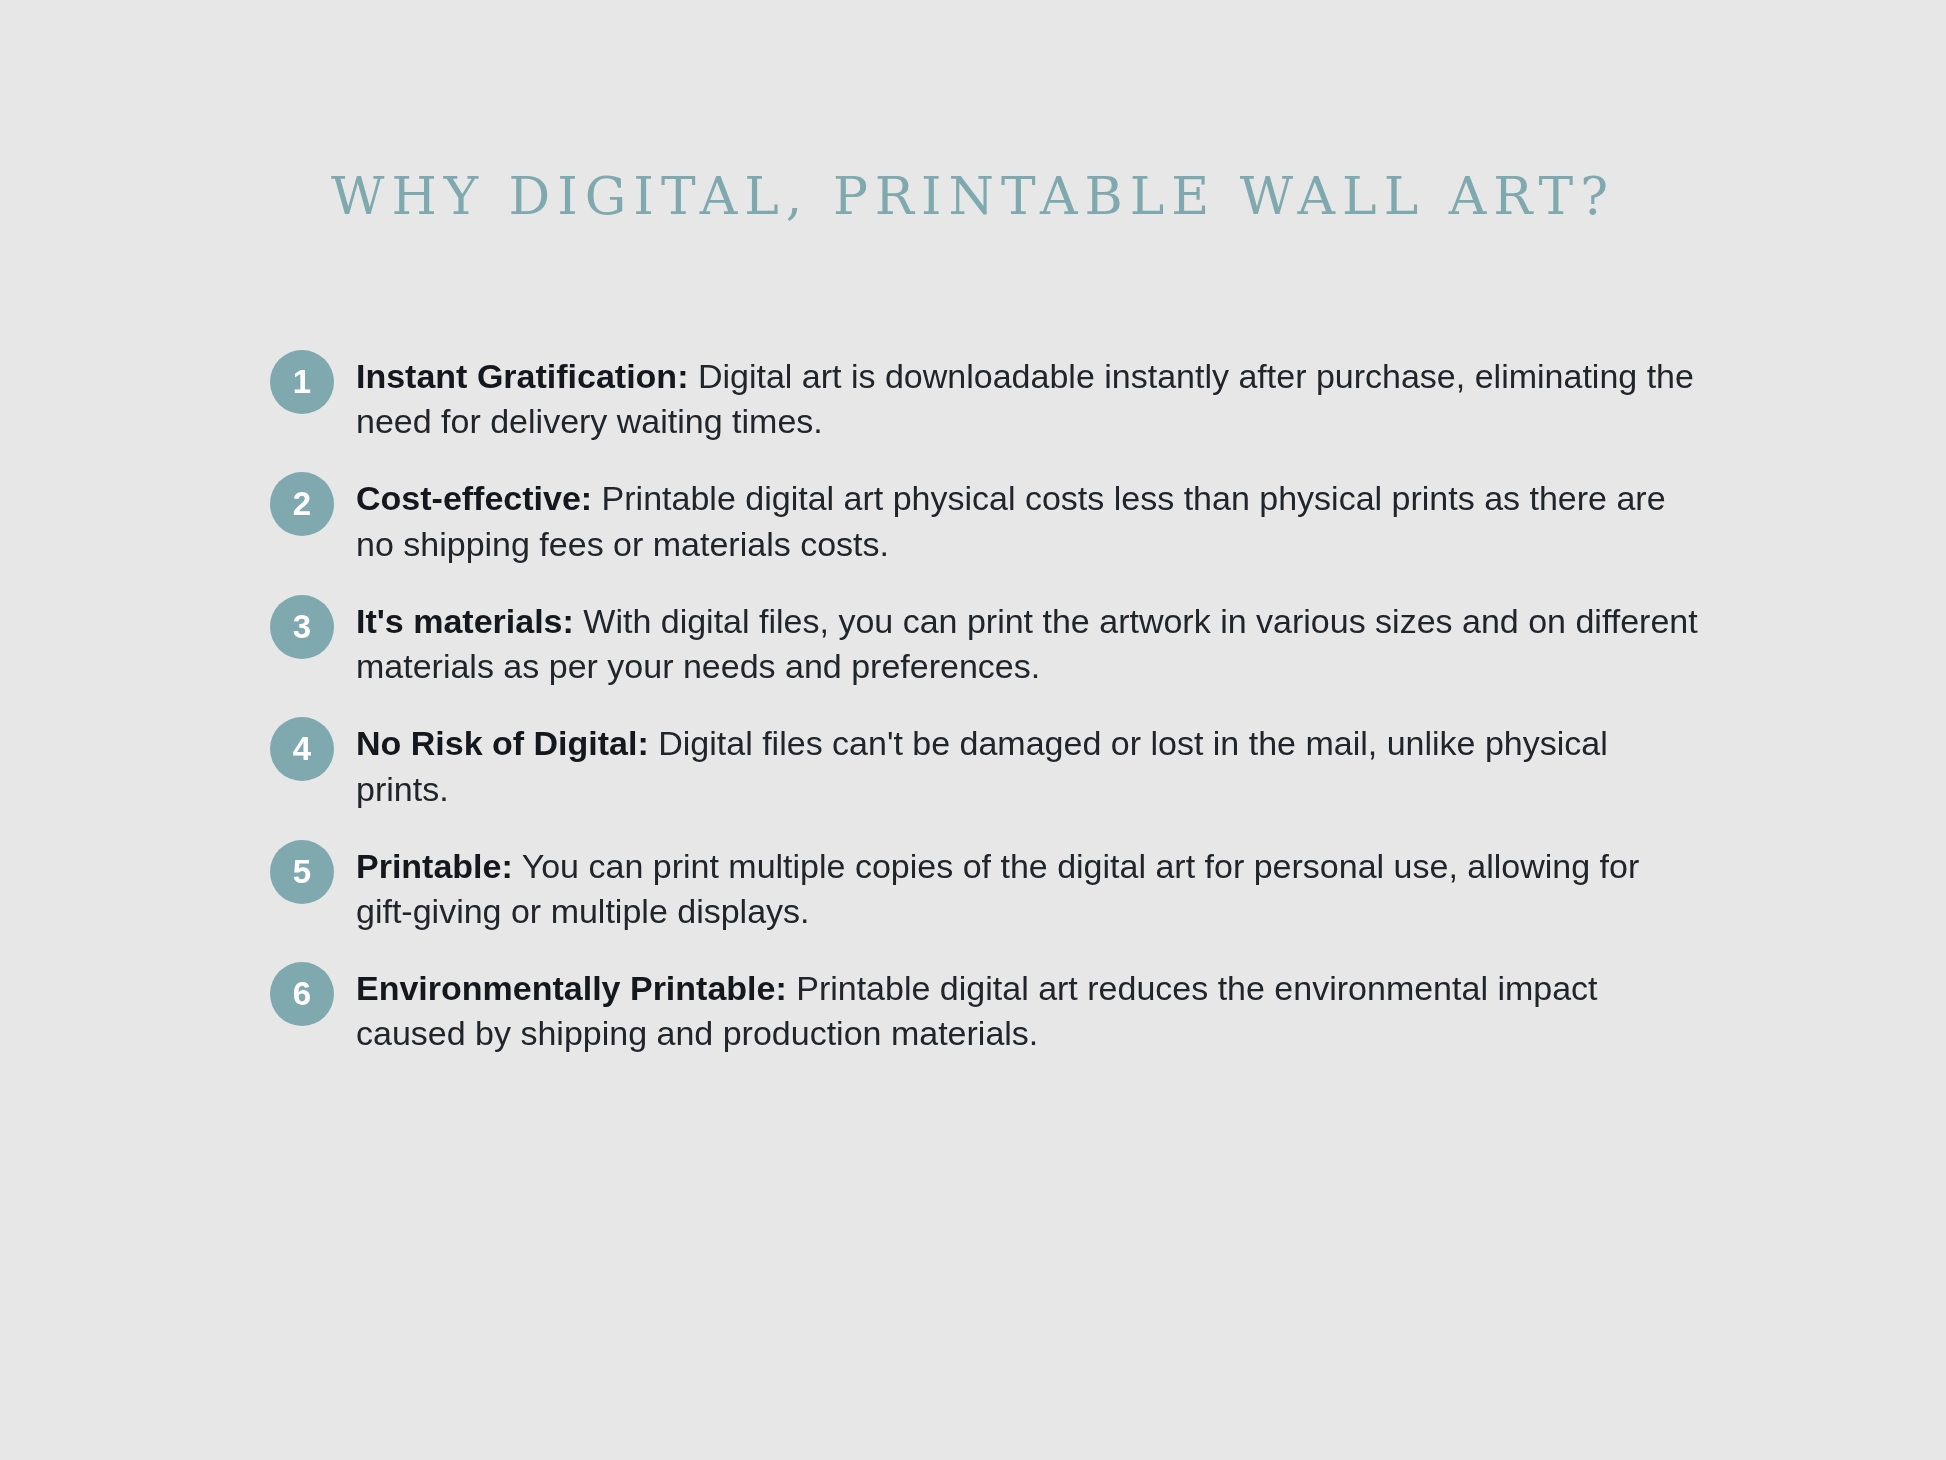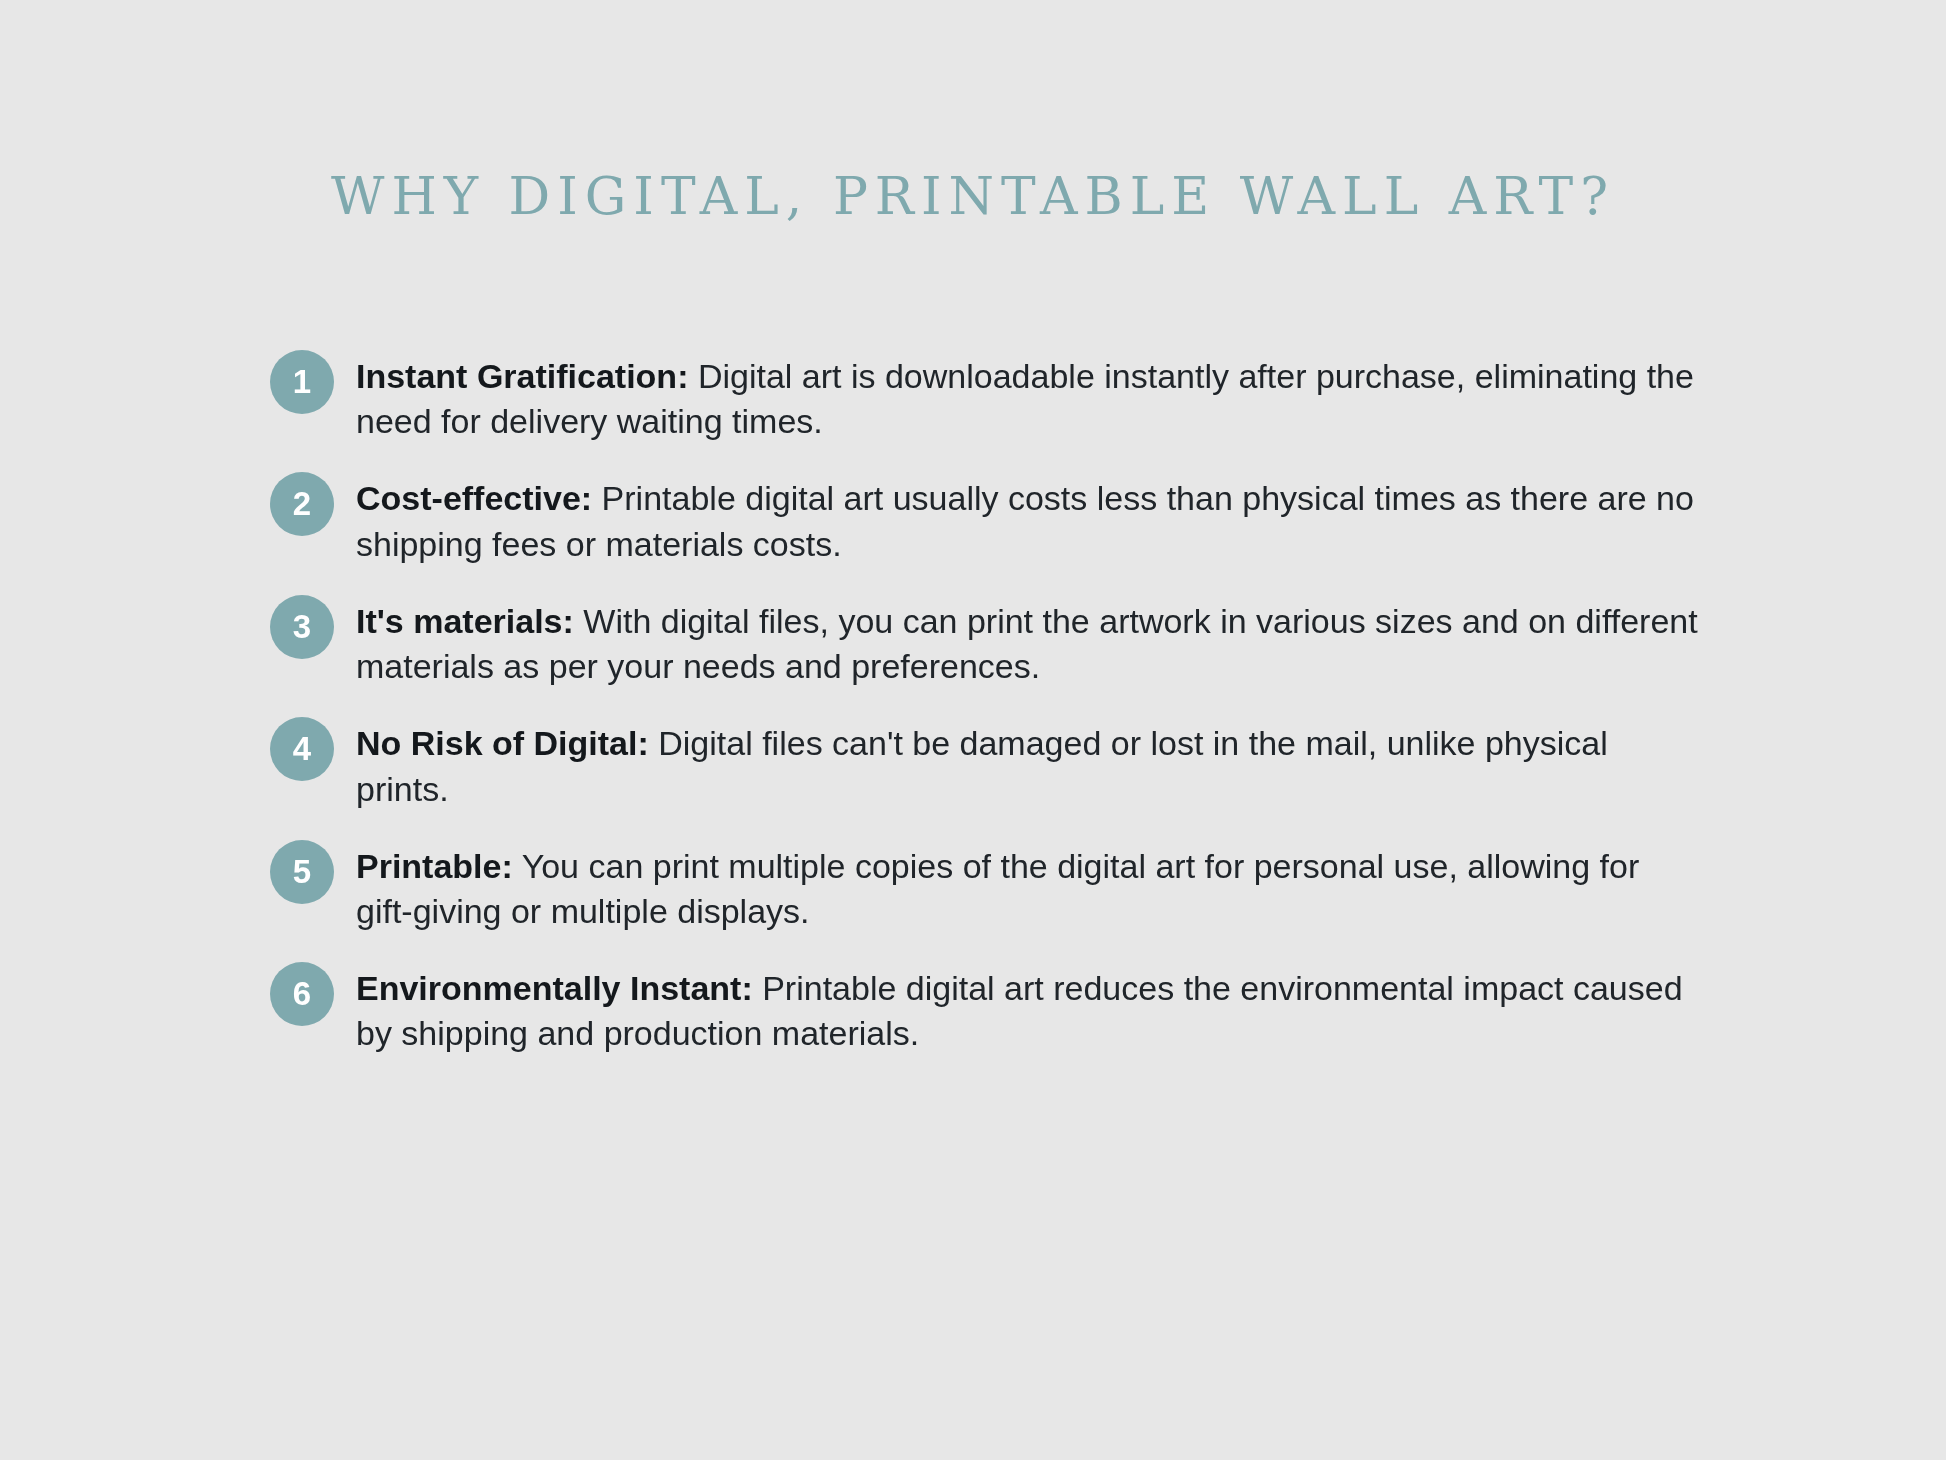--- a/index.html
+++ b/index.html
@@ -83,37 +83,37 @@
 
   <div class="list">
 
     <div class="item">
       <div class="badge">1</div>
       <div class="text"><span class="lead">Instant Gratification:</span><span> Digital art is downloadable instantly after purchase, eliminating the need for delivery waiting times.</span></div>
     </div>
 
     <div class="item">
       <div class="badge">2</div>
-      <div class="text"><span class="lead">Cost-effective:</span><span> Printable digital art usually costs less than physical times as there are no shipping fees or materials costs.</span></div>
+      <div class="text"><span class="lead">Cost-effective:</span><span> Printable digital art physical costs less than physical prints as there are no shipping fees or materials costs.</span></div>
     </div>
 
     <div class="item">
       <div class="badge">3</div>
       <div class="text"><span class="lead">It's materials:</span><span> With digital files, you can print the artwork in various sizes and on different materials as per your needs and preferences.</span></div>
     </div>
 
     <div class="item">
       <div class="badge">4</div>
       <div class="text"><span class="lead">No Risk of Digital:</span><span> Digital files can't be damaged or lost in the mail, unlike physical prints.</span></div>
     </div>
 
     <div class="item">
       <div class="badge">5</div>
       <div class="text"><span class="lead">Printable:</span><span> You can print multiple copies of the digital art for personal use, allowing for gift-giving or multiple displays.</span></div>
     </div>
 
     <div class="item">
       <div class="badge">6</div>
-      <div class="text"><span class="lead">Environmentally Instant:</span><span> Printable digital art reduces the environmental impact caused by shipping and production materials.</span></div>
+      <div class="text"><span class="lead">Environmentally Printable:</span><span> Printable digital art reduces the environmental impact caused by shipping and production materials.</span></div>
     </div>
 
   </div>
 </div>
 
 </body></html>

